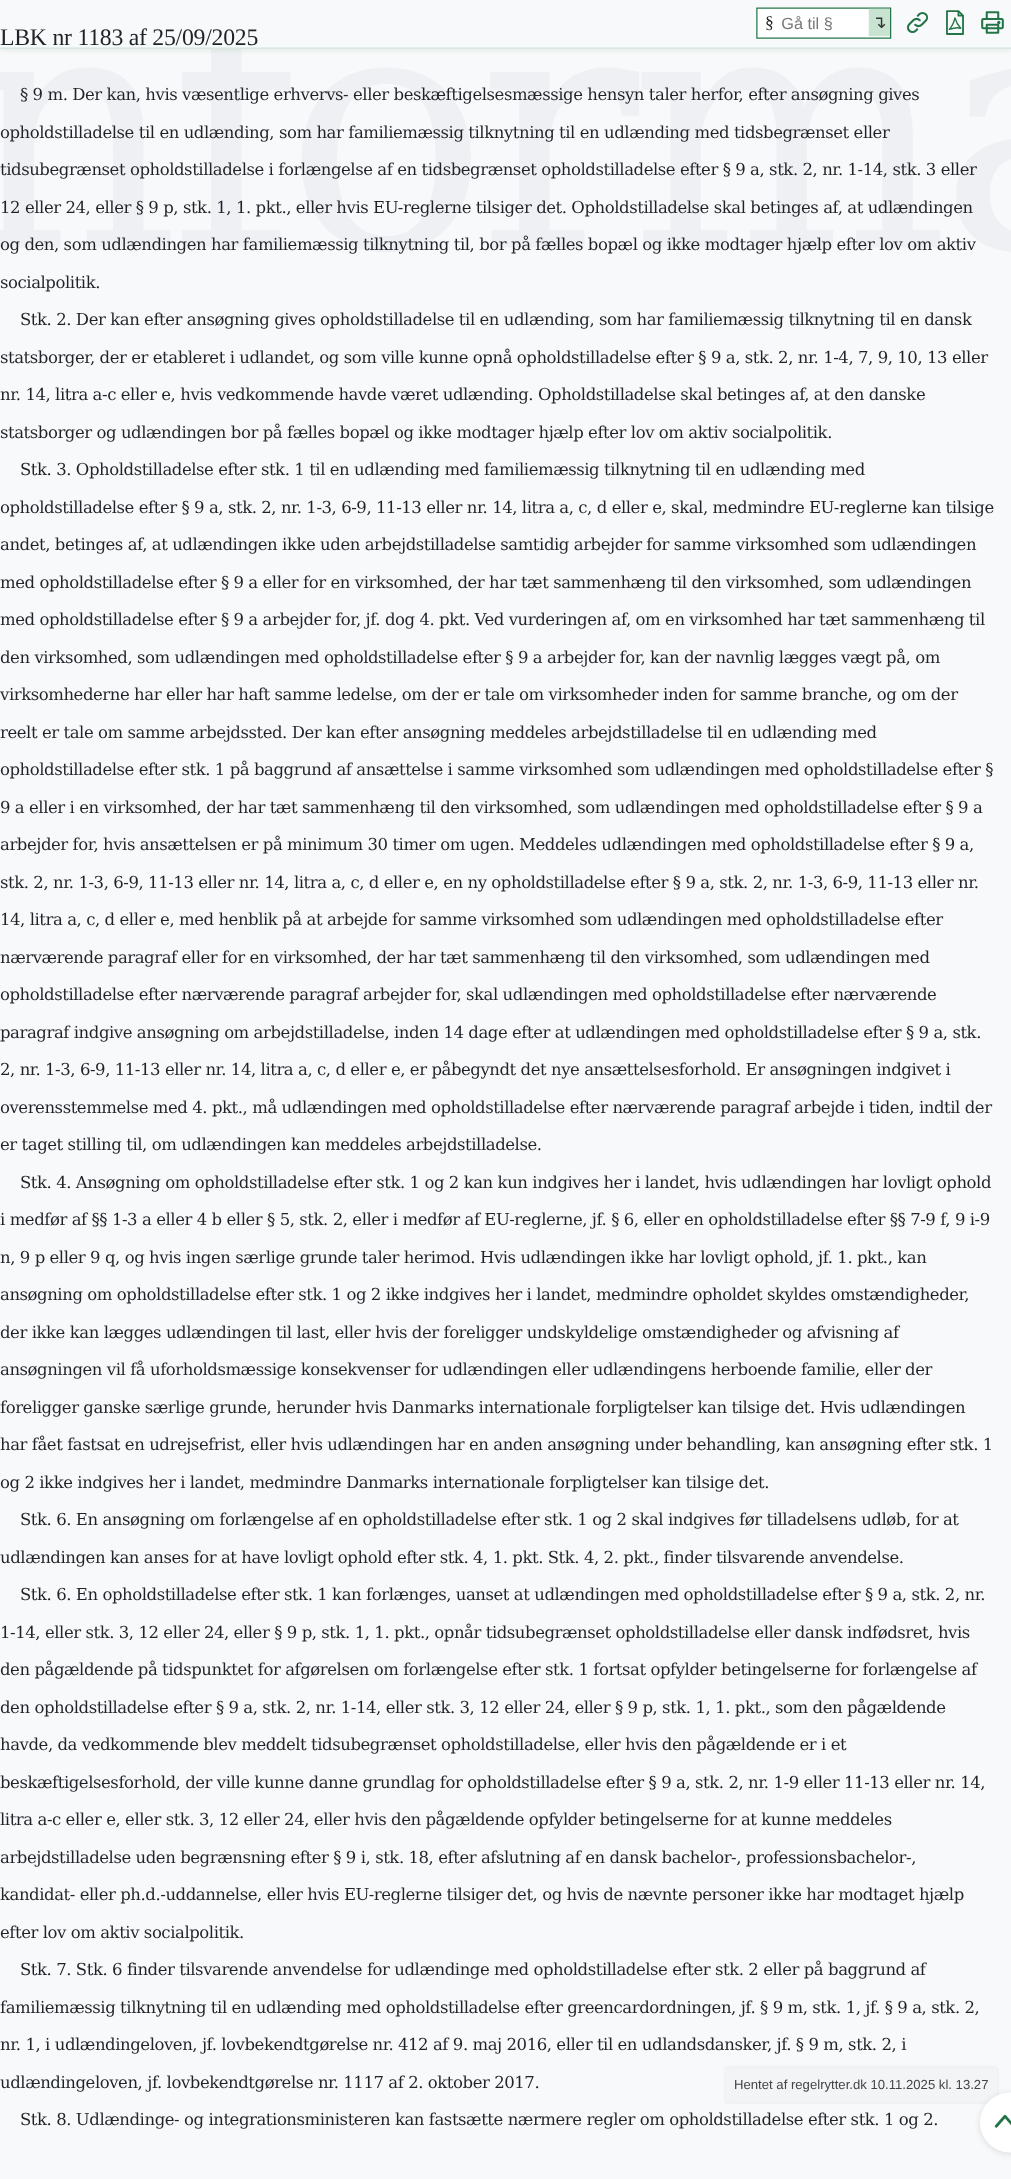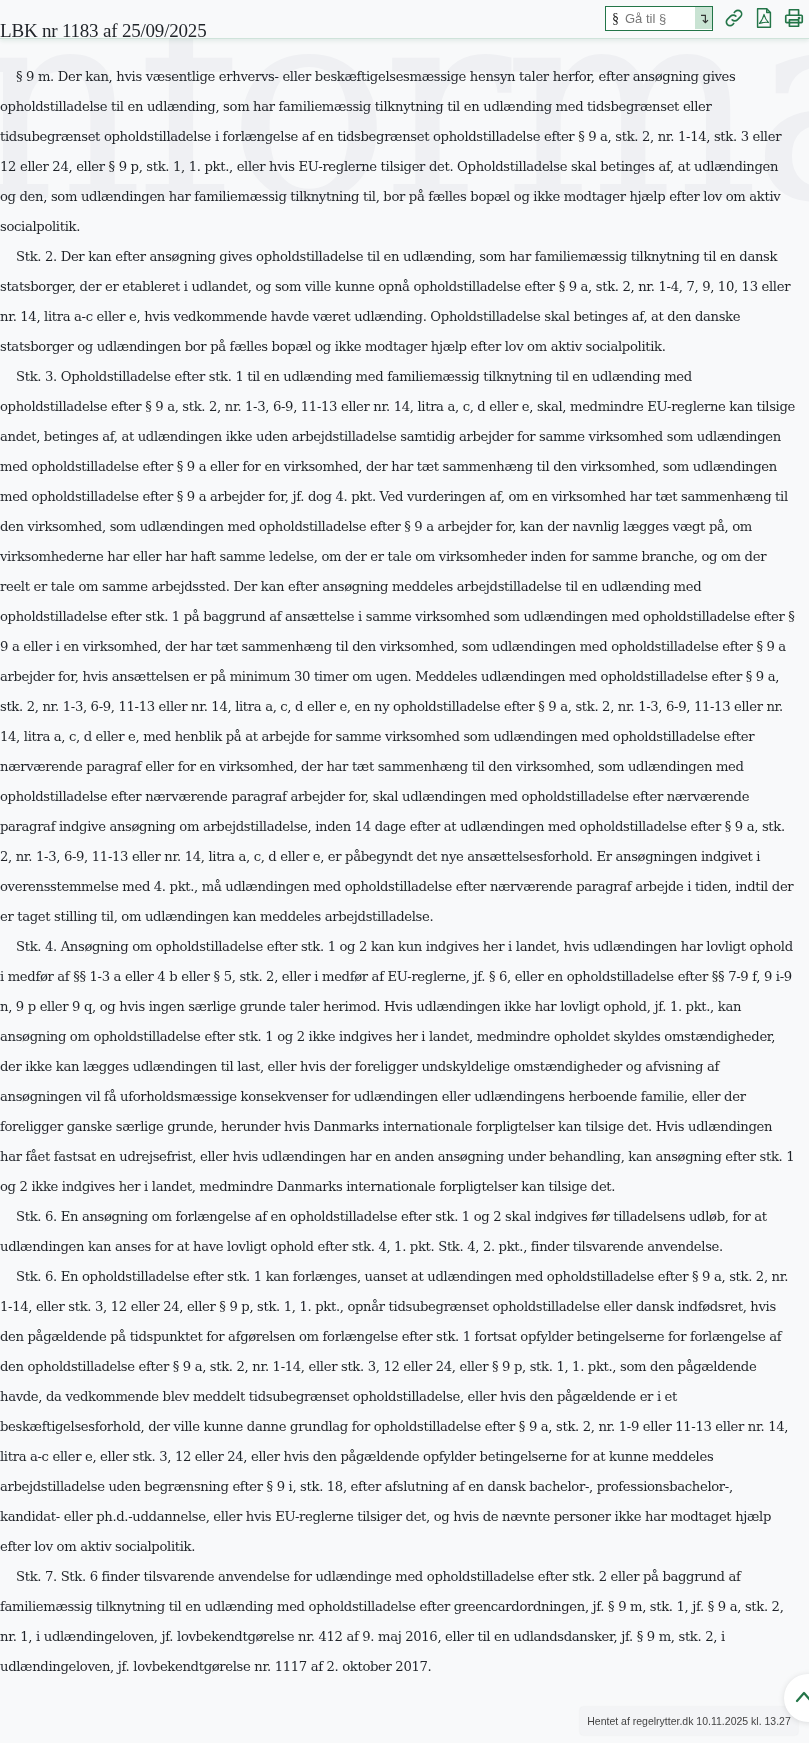--- a/index.html
+++ b/index.html
@@ -115,21 +115,21 @@
   }
   .content p {
     margin: 0;
     text-indent: 16px;
   }
   .stk {
   }
   .footer-stamp {
     position: absolute;
     left: 580px;
-    top: 1707px;
+    top: 1654px;
     width: 218px;
     height: 28px;
     background: #f3f4f6;
     border-radius: 3px;
     box-shadow: 0 0 2px rgba(0,0,0,0.08);
     font-family: "Liberation Sans", sans-serif;
     font-size: 10.5px;
     color: #444;
     line-height: 28px;
     text-align: center;
@@ -198,20 +198,21 @@
   <p><span class="stk">Stk. 3.</span><span> Opholdstilladelse efter stk. 1 til en udlænding med familiemæssig tilknytning til en udlænding med opholdstilladelse efter § 9 a, stk. 2, nr. 1-3, 6-9, 11-13 eller nr. 14, litra a, c, d eller e, skal, medmindre EU-reglerne kan tilsige andet, betinges af, at udlændingen ikke uden arbejdstilladelse samtidig arbejder for samme virksomhed som udlændingen med opholdstilladelse efter § 9 a eller for en virksomhed, der har tæt sammenhæng til den virksomhed, som udlændingen med opholdstilladelse efter § 9 a arbejder for, jf. dog 4. pkt. Ved vurderingen af, om en virksomhed har tæt sammenhæng til den virksomhed, som udlændingen med opholdstilladelse efter § 9 a arbejder for, kan der navnlig lægges vægt på, om virksomhederne har eller har haft samme ledelse, om der er tale om virksomheder inden for samme branche, og om der reelt er tale om samme arbejdssted. Der kan efter ansøgning meddeles arbejdstilladelse til en udlænding med opholdstilladelse efter stk. 1 på baggrund af ansættelse i samme virksomhed som udlændingen med opholdstilladelse efter § 9 a eller i en virksomhed, der har tæt sammenhæng til den virksomhed, som udlændingen med opholdstilladelse efter § 9 a arbejder for, hvis ansættelsen er på minimum 30 timer om ugen. Meddeles udlændingen med opholdstilladelse efter § 9 a, stk. 2, nr. 1-3, 6-9, 11-13 eller nr. 14, litra a, c, d eller e, en ny opholdstilladelse efter § 9 a, stk. 2, nr. 1-3, 6-9, 11-13 eller nr. 14, litra a, c, d eller e, med henblik på at arbejde for samme virksomhed som udlændingen med opholdstilladelse efter nærværende paragraf eller for en virksomhed, der har tæt sammenhæng til den virksomhed, som udlændingen med opholdstilladelse efter nærværende paragraf arbejder for, skal udlændingen med opholdstilladelse efter nærværende paragraf indgive ansøgning om arbejdstilladelse, inden 14 dage efter at udlændingen med opholdstilladelse efter § 9 a, stk. 2, nr. 1-3, 6-9, 11-13 eller nr. 14, litra a, c, d eller e, er påbegyndt det nye ansættelsesforhold. Er ansøgningen indgivet i overensstemmelse med 4. pkt., må udlændingen med opholdstilladelse efter nærværende paragraf arbejde i tiden, indtil der er taget stilling til, om udlændingen kan meddeles arbejdstilladelse.</span></p>
 
   <p><span class="stk">Stk. 4.</span><span> Ansøgning om opholdstilladelse efter stk. 1 og 2 kan kun indgives her i landet, hvis udlændingen har lovligt ophold i medfør af §§ 1-3 a eller 4 b eller § 5, stk. 2, eller i medfør af EU-reglerne, jf. § 6, eller en opholdstilladelse efter §§ 7-9 f, 9 i-9 n, 9 p eller 9 q, og hvis ingen særlige grunde taler herimod. Hvis udlændingen ikke har lovligt ophold, jf. 1. pkt., kan ansøgning om opholdstilladelse efter stk. 1 og 2 ikke indgives her i landet, medmindre opholdet skyldes omstændigheder, der ikke kan lægges udlændingen til last, eller hvis der foreligger undskyldelige omstændigheder og afvisning af ansøgningen vil få uforholdsmæssige konsekvenser for udlændingen eller udlændingens herboende familie, eller der foreligger ganske særlige grunde, herunder hvis Danmarks internationale forpligtelser kan tilsige det. Hvis udlændingen har fået fastsat en udrejsefrist, eller hvis udlændingen har en anden ansøgning under behandling, kan ansøgning efter stk. 1 og 2 ikke indgives her i landet, medmindre Danmarks internationale forpligtelser kan tilsige det.</span></p>
 
   <p><span class="stk">Stk. 6.</span><span> En ansøgning om forlængelse af en opholdstilladelse efter stk. 1 og 2 skal indgives før tilladelsens udløb, for at udlændingen kan anses for at have lovligt ophold efter stk. 4, 1. pkt. Stk. 4, 2. pkt., finder tilsvarende anvendelse.</span></p>
 
   <p><span class="stk">Stk. 6.</span><span> En opholdstilladelse efter stk. 1 kan forlænges, uanset at udlændingen med opholdstilladelse efter § 9 a, stk. 2, nr. 1-14, eller stk. 3, 12 eller 24, eller § 9 p, stk. 1, 1. pkt., opnår tidsubegrænset opholdstilladelse eller dansk indfødsret, hvis den pågældende på tidspunktet for afgørelsen om forlængelse efter stk. 1 fortsat opfylder betingelserne for forlængelse af den opholdstilladelse efter § 9 a, stk. 2, nr. 1-14, eller stk. 3, 12 eller 24, eller § 9 p, stk. 1, 1. pkt., som den pågældende havde, da vedkommende blev meddelt tidsubegrænset opholdstilladelse, eller hvis den pågældende er i et beskæftigelsesforhold, der ville kunne danne grundlag for opholdstilladelse efter § 9 a, stk. 2, nr. 1-9 eller 11-13 eller nr. 14, litra a-c eller e, eller stk. 3, 12 eller 24, eller hvis den pågældende opfylder betingelserne for at kunne meddeles arbejdstilladelse uden begrænsning efter § 9 i, stk. 18, efter afslutning af en dansk bachelor-, professionsbachelor-, kandidat- eller ph.d.-uddannelse, eller hvis EU-reglerne tilsiger det, og hvis de nævnte personer ikke har modtaget hjælp efter lov om aktiv socialpolitik.</span></p>
 
   <p><span class="stk">Stk. 7.</span><span> Stk. 6 finder tilsvarende anvendelse for udlændinge med opholdstilladelse efter stk. 2 eller på baggrund af familiemæssig tilknytning til en udlænding med opholdstilladelse efter greencardordningen, jf. § 9 m, stk. 1, jf. § 9 a, stk. 2, nr. 1, i udlændingeloven, jf. lovbekendtgørelse nr. 412 af 9. maj 2016, eller til en udlandsdansker, jf. § 9 m, stk. 2, i udlændingeloven, jf. lovbekendtgørelse nr. 1117 af 2. oktober 2017.</span></p>
 
+  <p><span class="stk">Stk. 8.</span><span> Udlændinge- og integrationsministeren kan fastsætte nærmere regler om opholdstilladelse efter stk. 1 og 2.</span></p>
 </div>
 
 <div class="footer-stamp">Hentet af regelrytter.dk 10.11.2025 kl. 13.27</div>
 
 <div class="scroll-top">
   <svg width="20" height="16" viewBox="0 0 20 16">
     <path d="M3 13 L10 5 L17 13" fill="none" stroke="#237548" stroke-width="2.2" stroke-linecap="round" stroke-linejoin="round"></path>
   </svg>
 </div>
 

